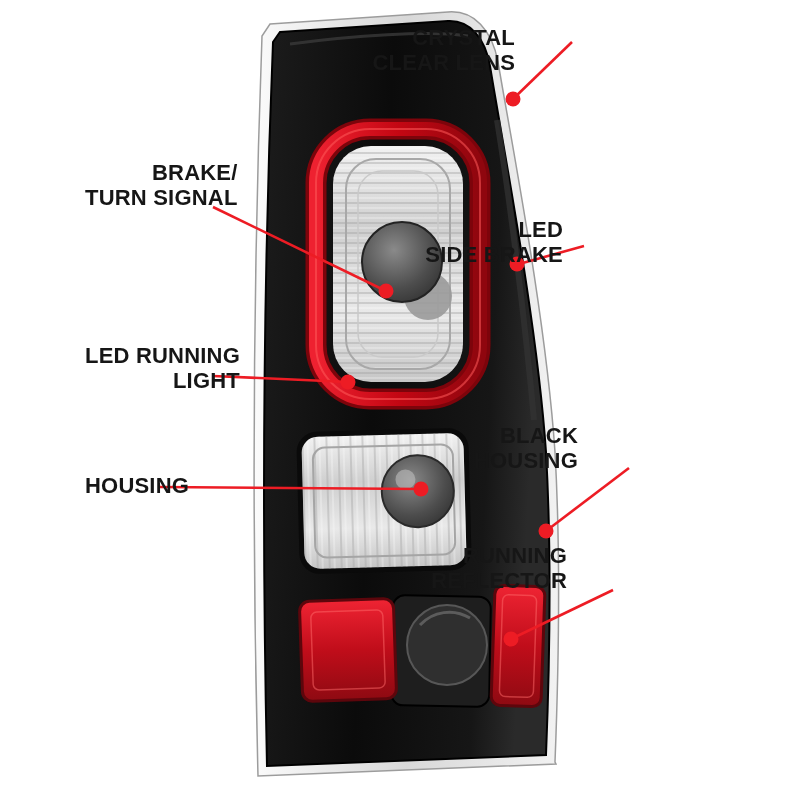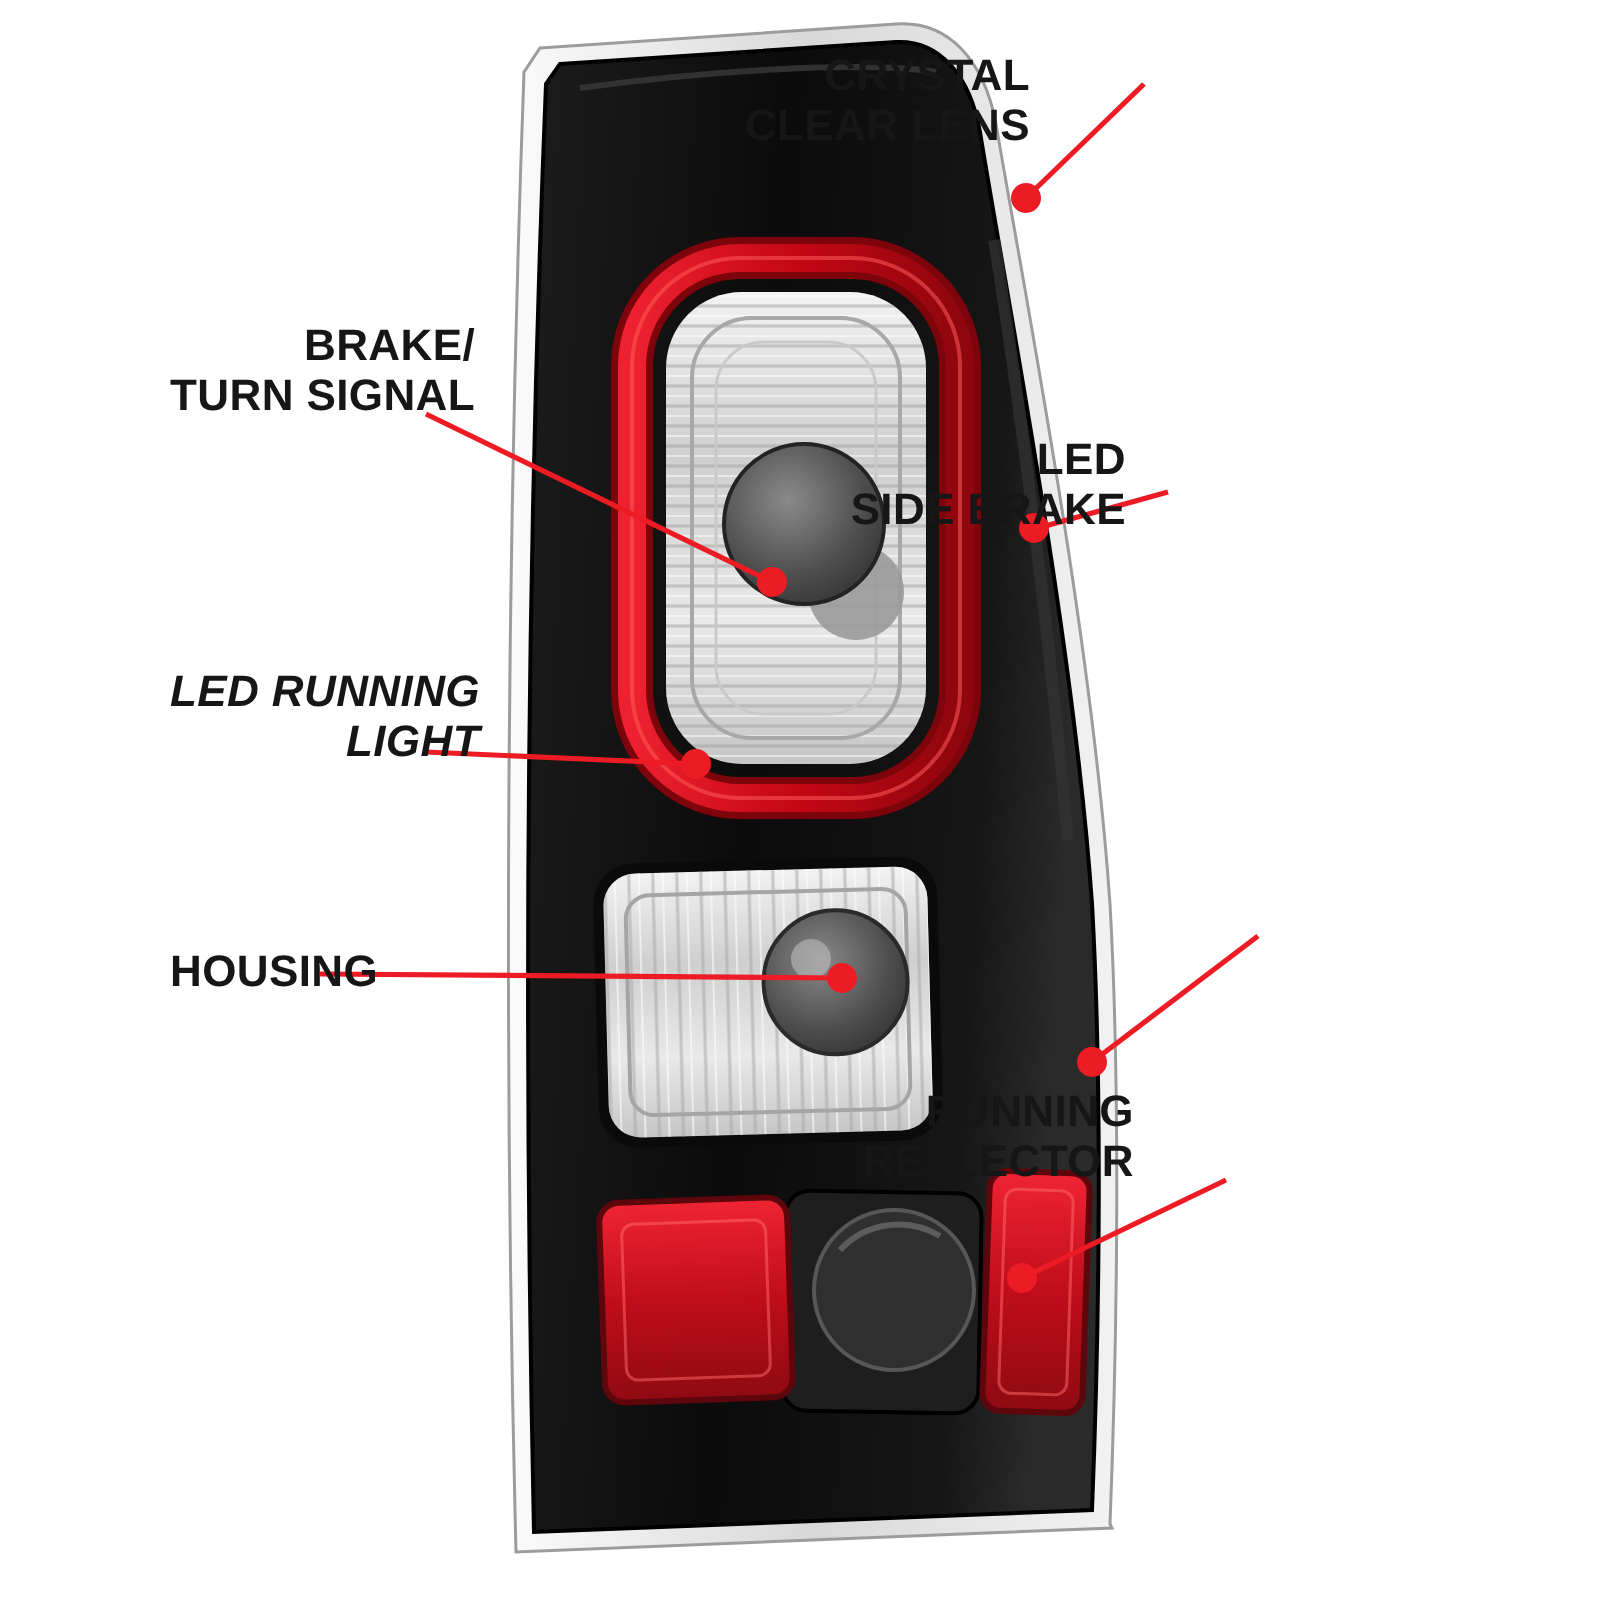--- a/index.html
+++ b/index.html
@@ -169,22 +169,24 @@
 
   <div class="callout side-right" style="right:132px; top:26px;">CRYSTAL
 CLEAR LENS</div>
 
   <div class="callout side-left" style="left:85px; top:161px;">BRAKE/
 TURN SIGNAL</div>
 
   <div class="callout side-right" style="right:84px; top:218px;">LED
 SIDE BRAKE</div>
 
-  <div class="callout side-left" style="left:85px; top:334px;font-style:italic;">LED RUNNING
+  <div class="callout side-left" style="left:85px; top:344px;">LED RUNNING
 LIGHT</div>
 
+  <div class="callout side-right" style="right:69px; top:424px;">BLACK
+HOUSING</div>
 
   <div class="callout side-left" style="left:85px; top:474px;">HOUSING</div>
 
   <div class="callout side-right" style="right:80px; top:544px;">RUNNING
 REFLECTOR</div>
 
 </div>
 
 </body></html>

